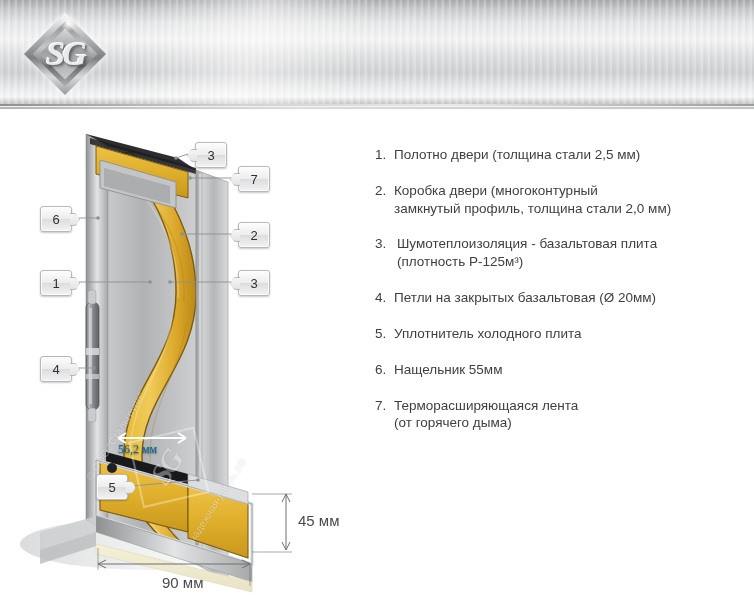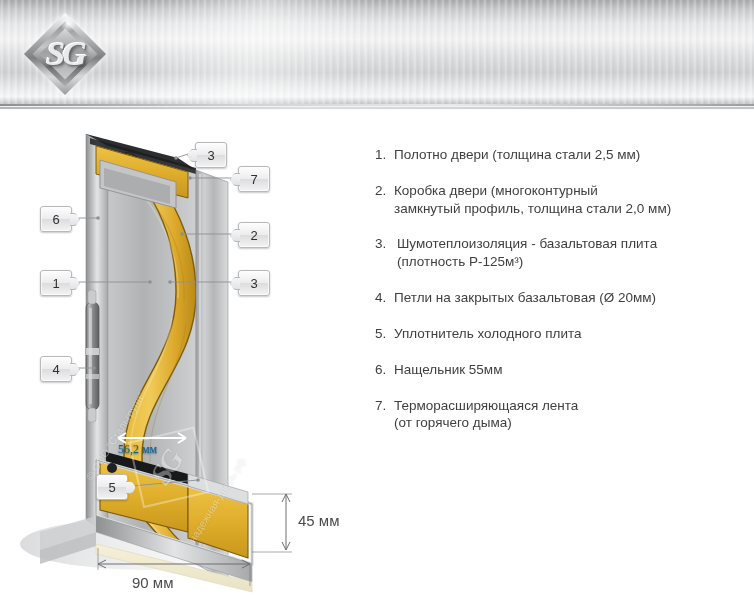--- a/index.html
+++ b/index.html
@@ -483,16 +483,16 @@
     <div class="callout tab-left" style="left:238px; top:54px;">7</div>
     <div class="callout tab-right" style="left:40px;  top:94px;">6</div>
     <div class="callout tab-left" style="left:238px; top:110px;">2</div>
     <div class="callout tab-right" style="left:40px;  top:158px;">1</div>
     <div class="callout tab-left" style="left:238px; top:158px;">3</div>
     <div class="callout tab-right" style="left:40px;  top:244px;">4</div>
     <div class="callout tab-right" style="left:96px;  top:362px;">5</div>
 
     <div class="dim-label white" style="left:118px; top:330px;">56,2 мм</div>
     <div class="dim-label" style="left:298px; top:400px;">45 мм</div>
-    <div class="dim-label" style="left:132px; top:462px;">90 мм</div>
+    <div class="dim-label" style="left:162px; top:462px;">90 мм</div>
   </div>
 
 </div>
 
 </body></html>

